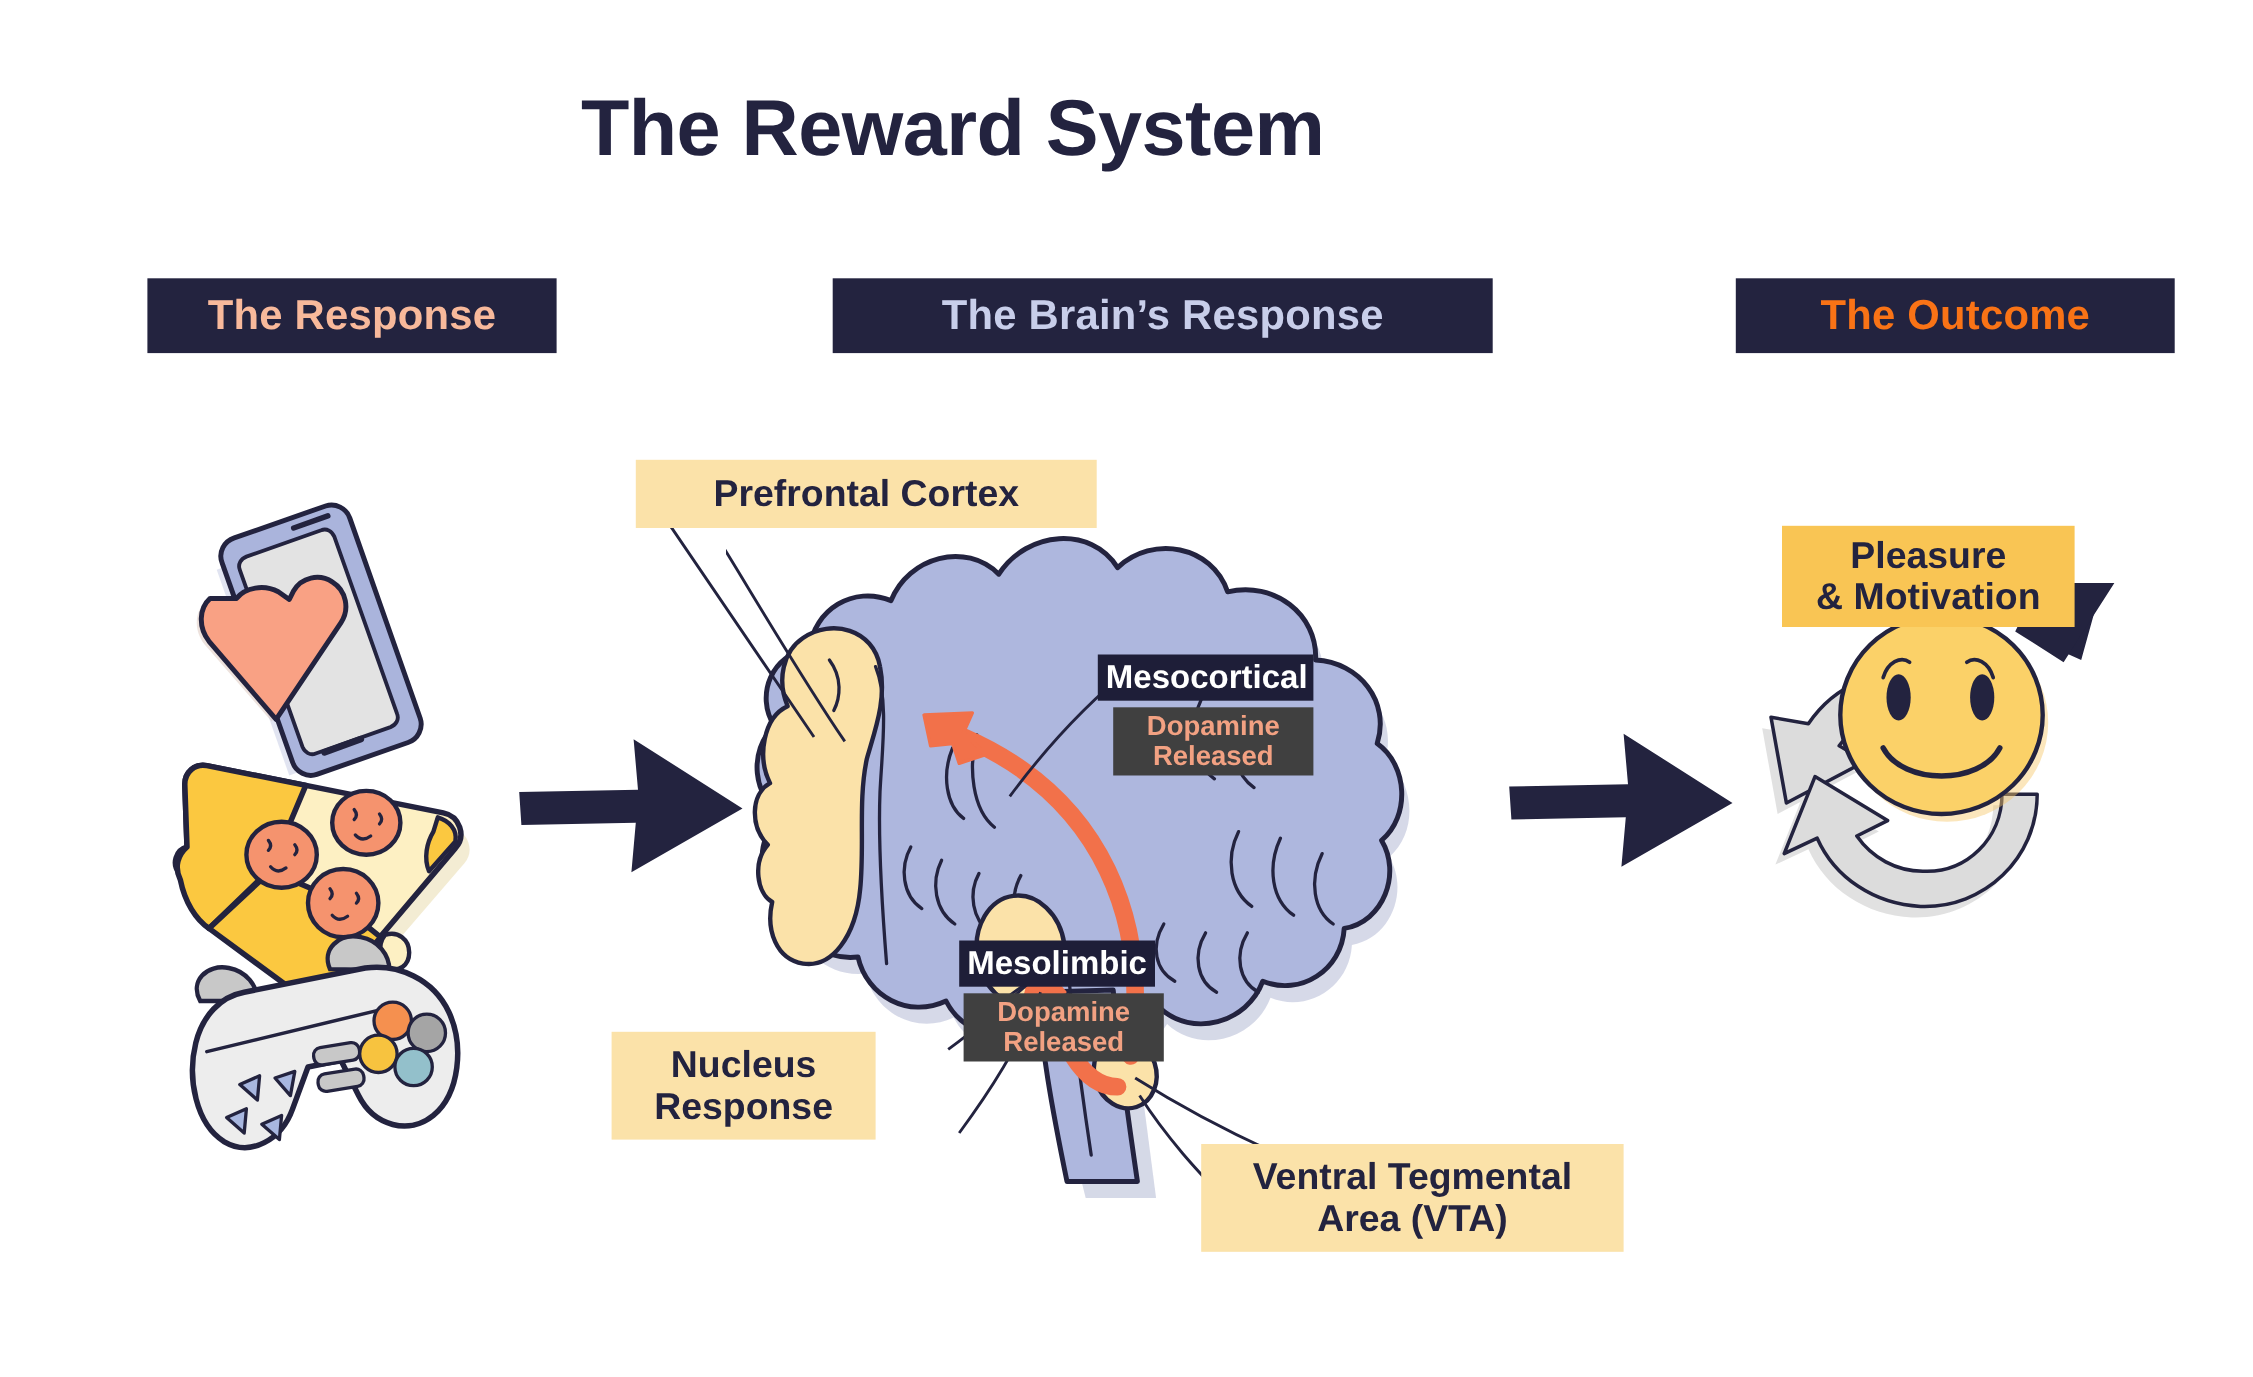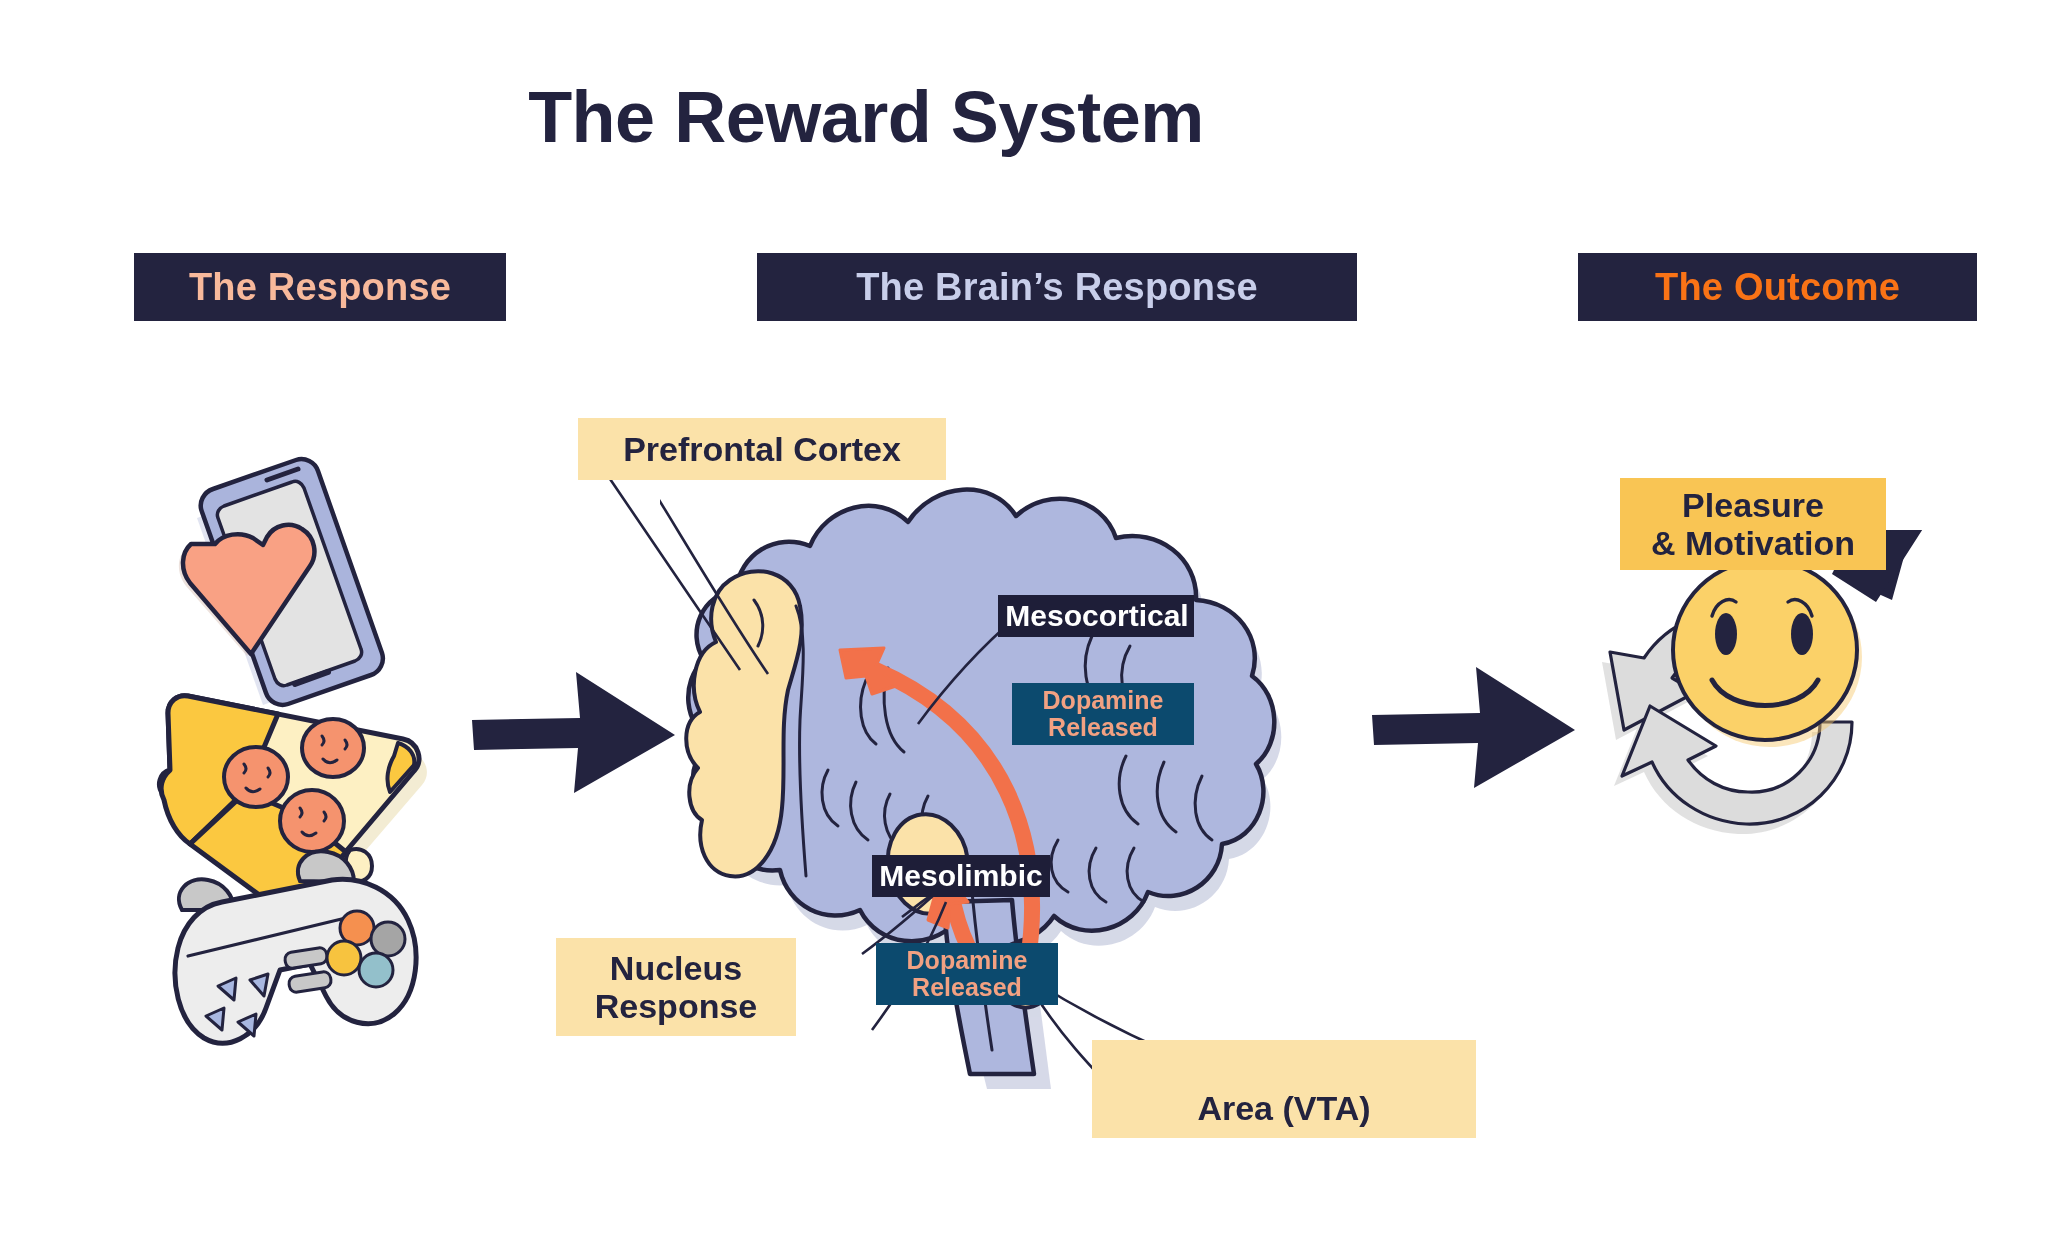--- a/index.html
+++ b/index.html
@@ -105,21 +105,21 @@
     align-items: center;
     justify-content: center;
     text-align: center;
     line-height: 1.12;
     padding: 7px 16px;
     box-sizing: border-box;
   }
   #callout-pfc {
     left: 578px;
     top: 418px;
-    width: 368px;
+    width: 419px;
     height: 62px;
     font-size: 34px;
   }
   #callout-nacc {
     left: 556px;
     top: 938px;
     width: 240px;
     height: 98px;
     font-size: 34px;
   }
@@ -148,33 +148,32 @@
     font-size: 30px;
     display: flex;
     align-items: center;
     justify-content: center;
     padding: 4px 14px;
     box-sizing: border-box;
     z-index: 6;
   }
   .pathway-sub {
     position: absolute;
-    background: #0c4a6e;
+    background: #404040;
     color: #F2A182;
     font-weight: 700;
     font-size: 25px;
     line-height: 1.08;
     display: flex;
     align-items: center;
     justify-content: center;
     text-align: center;
     padding: 6px 14px;
     box-sizing: border-box;
     z-index: 6;
-    margin-top: 40px;
   }
   #badge-mesocortical-name {
     left: 998px;
     top: 595px;
     width: 196px;
     height: 42px;
     padding-left: 16px;
   }
   #badge-mesocortical-sub {
     left: 1012px;
@@ -446,21 +445,21 @@
 
 <div class="callout" id="callout-nacc">
   <span>
     <span>Nucleus</span><br>
     <span>Response</span>
   </span>
 </div>
 
 <div class="callout" id="callout-vta">
   <span>
-    <br>
+    <span>Ventral Tegmental</span><br>
     <span>Area (VTA)</span>
   </span>
 </div>
 
 <div class="callout" id="callout-pleasure">
   <span>
     <span>Pleasure</span><br>
     <span>&amp; Motivation</span>
   </span>
 </div>

